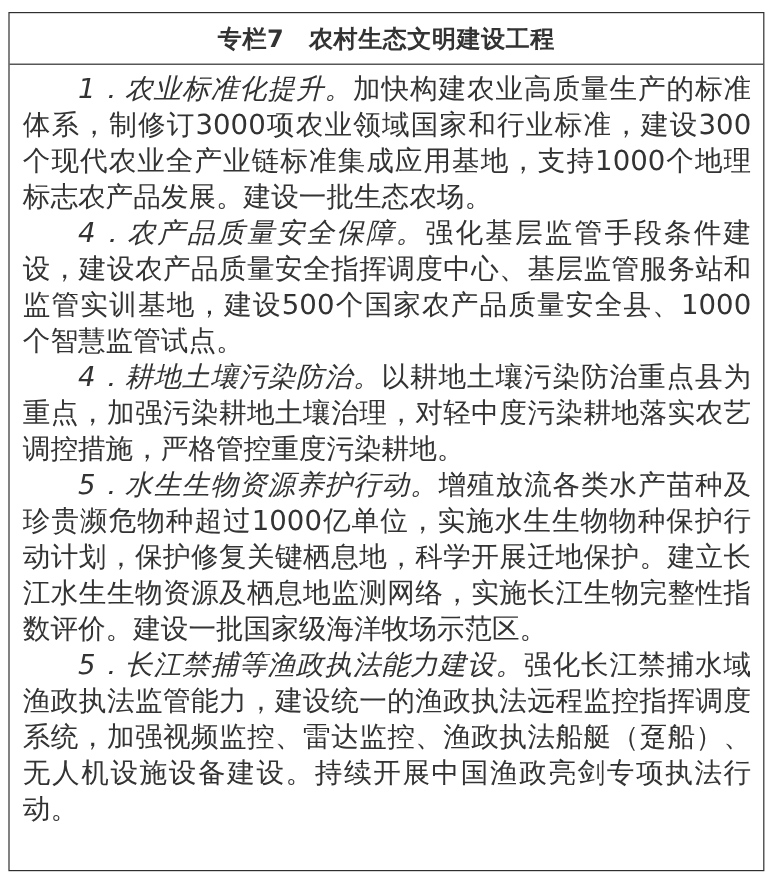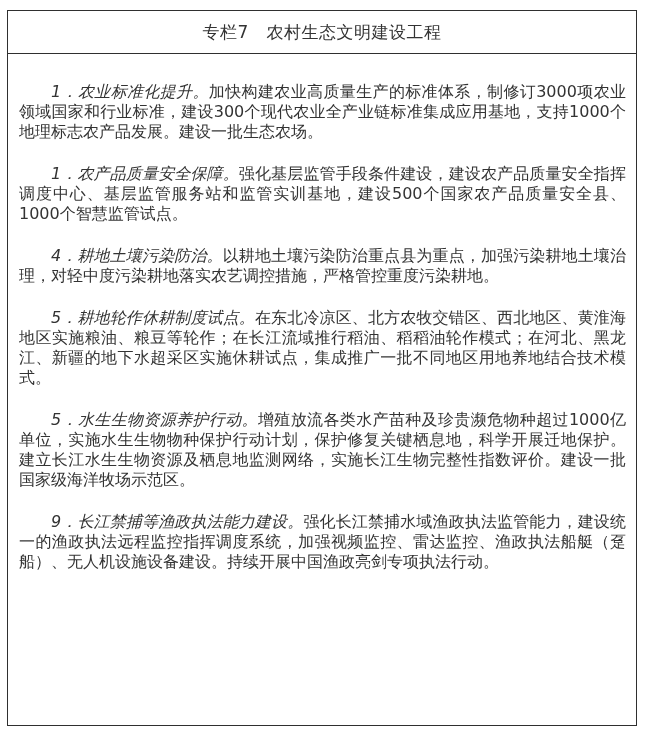--- a/index.html
+++ b/index.html
@@ -23,56 +23,54 @@
     background: var(--bg-color);
   }
   .panel-header {
     height: 43px;
     border-bottom: 1px solid var(--border-color);
     display: flex;
     align-items: center;
     justify-content: center;
   }
   .panel-title {
-    font-weight: normal;
-    font-size: 17px;
+    font-weight: bold;
+    font-size: 20px;
     letter-spacing: 0.5px;
     white-space: pre;
   }
   .panel-body {
     padding: 6px 10px 0 11px;
   }
   .para {
-    font-size: 16px;
-    line-height: 20px;
+    font-size: 23px;
+    line-height: 30px;
     text-indent: 2em;
     text-align: justify;
     color: var(--text-color);
-    margin-top: 22px;
   }
   .para .lead {
     font-style: italic; 
   }
 </style>
 </head>
 <body>
 
 <div class="panel">
   <div class="panel-header">
     <span class="panel-title">专栏7　农村生态文明建设工程</span>
   </div>
   <div class="panel-body">
 
       <p class="para"><span class="lead">1．农业标准化提升。</span><span class="text">加快构建农业高质量生产的标准体系，制修订3000项农业领域国家和行业标准，建设300个现代农业全产业链标准集成应用基地，支持1000个地理标志农产品发展。建设一批生态农场。</span></p>
 
-      <p class="para"><span class="lead">1．农产品质量安全保障。</span><span class="text">强化基层监管手段条件建设，建设农产品质量安全指挥调度中心、基层监管服务站和监管实训基地，建设500个国家农产品质量安全县、1000个智慧监管试点。</span></p>
+      <p class="para"><span class="lead">4．农产品质量安全保障。</span><span class="text">强化基层监管手段条件建设，建设农产品质量安全指挥调度中心、基层监管服务站和监管实训基地，建设500个国家农产品质量安全县、1000个智慧监管试点。</span></p>
 
 
       <p class="para"><span class="lead">4．耕地土壤污染防治。</span><span class="text">以耕地土壤污染防治重点县为重点，加强污染耕地土壤治理，对轻中度污染耕地落实农艺调控措施，严格管控重度污染耕地。</span></p>
 
-      <p class="para"><span class="lead">5．耕地轮作休耕制度试点。</span><span class="text">在东北冷凉区、北方农牧交错区、西北地区、黄淮海地区实施粮油、粮豆等轮作；在长江流域推行稻油、稻稻油轮作模式；在河北、黑龙江、新疆的地下水超采区实施休耕试点，集成推广一批不同地区用地养地结合技术模式。</span></p>
 
       <p class="para"><span class="lead">5．水生生物资源养护行动。</span><span class="text">增殖放流各类水产苗种及珍贵濒危物种超过1000亿单位，实施水生生物物种保护行动计划，保护修复关键栖息地，科学开展迁地保护。建立长江水生生物资源及栖息地监测网络，实施长江生物完整性指数评价。建设一批国家级海洋牧场示范区。</span></p>
 
-      <p class="para"><span class="lead">9．长江禁捕等渔政执法能力建设。</span><span class="text">强化长江禁捕水域渔政执法监管能力，建设统一的渔政执法远程监控指挥调度系统，加强视频监控、雷达监控、渔政执法船艇（趸船）、无人机设施设备建设。持续开展中国渔政亮剑专项执法行动。</span></p>
+      <p class="para"><span class="lead">5．长江禁捕等渔政执法能力建设。</span><span class="text">强化长江禁捕水域渔政执法监管能力，建设统一的渔政执法远程监控指挥调度系统，加强视频监控、雷达监控、渔政执法船艇（趸船）、无人机设施设备建设。持续开展中国渔政亮剑专项执法行动。</span></p>
 
     </div>
 </div>
 
 </body></html>

